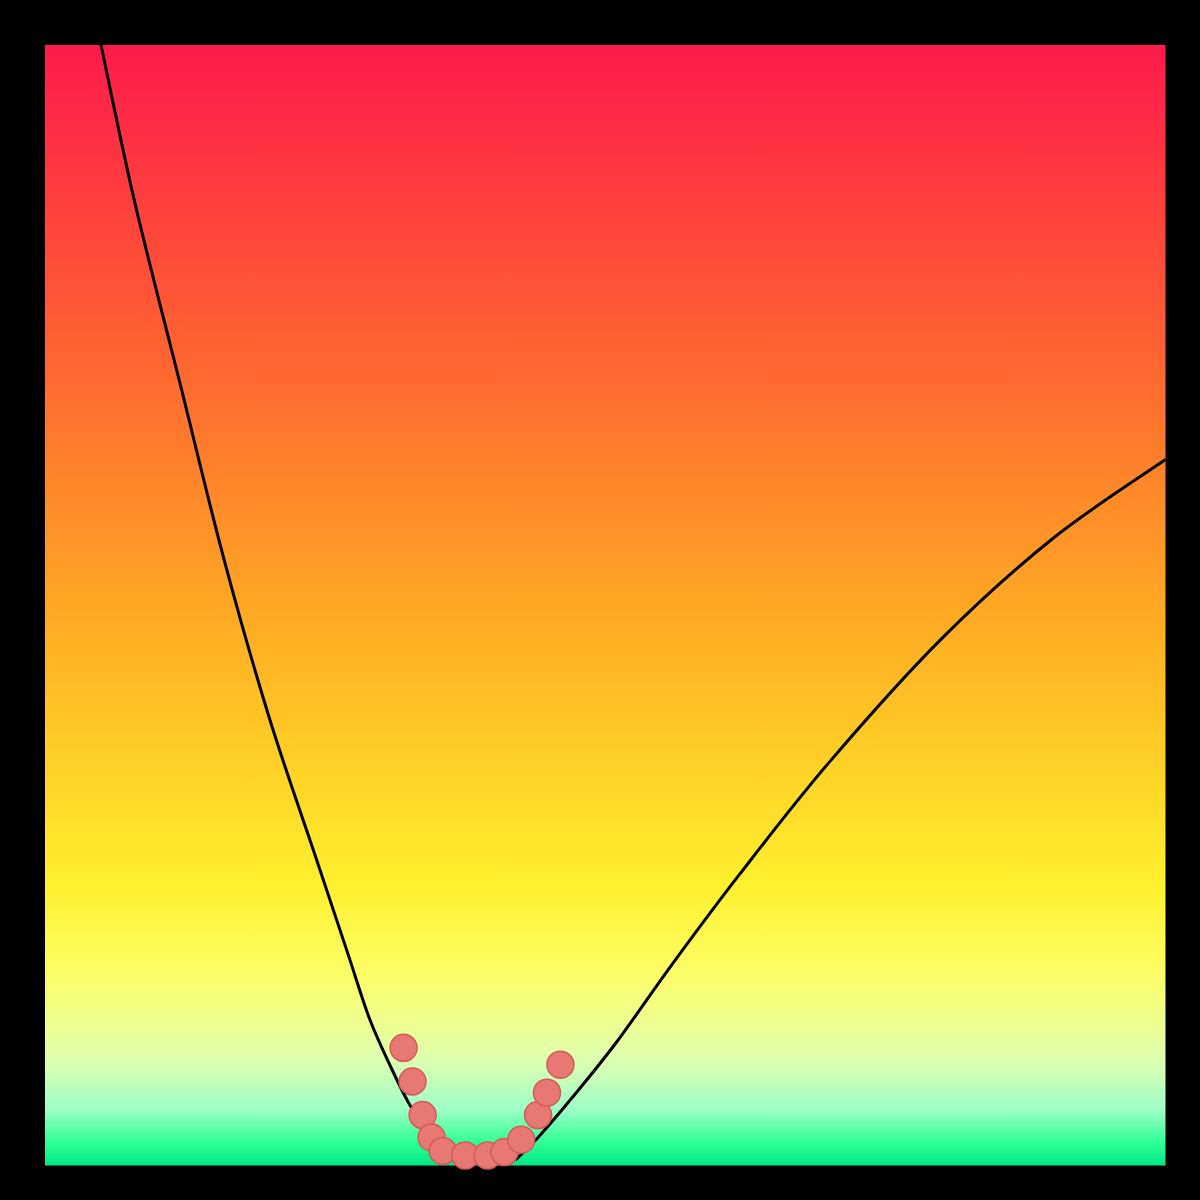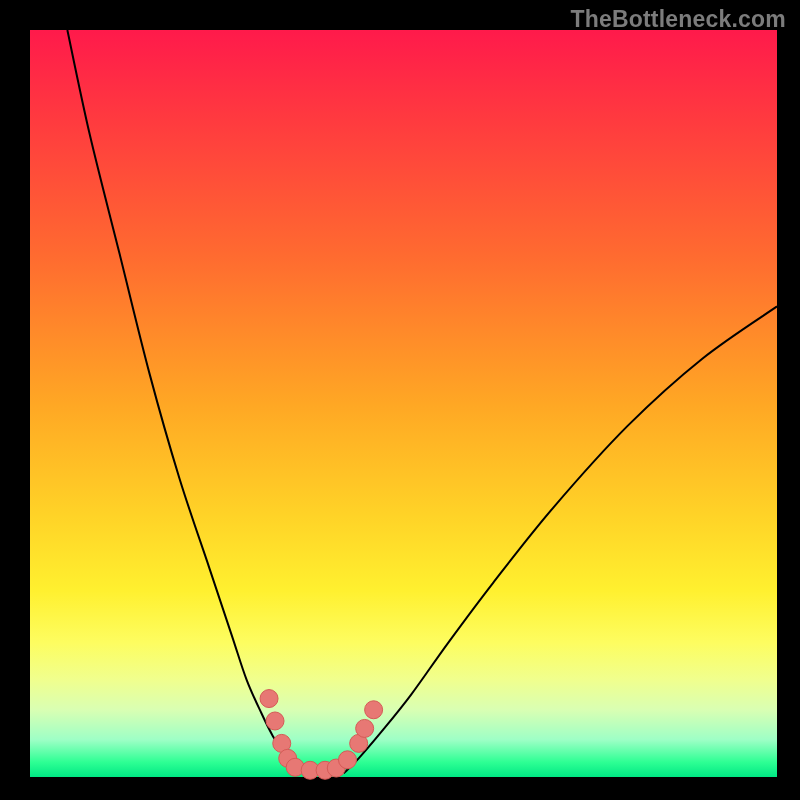--- a/index.html
+++ b/index.html
@@ -45,21 +45,20 @@
     position: absolute;
     left: 0;
     top: 0;
   }
 </style>
 </head>
 <body>
 
 <div class="frame">
   <div class="plot-area" style="left: 30px; top: 30px; width: 747px; height: 747px;"></div>
-  <div class="watermark" style="right: 14px; top: 6px; font-size: 23px;">TheBottleneck.com</div>
   <svg class="curves" width="800" height="800">
     <path fill="none" stroke-width="2" d="M 67.35 30 C 71.085 47.43000000000001, 81.04499999999999 97.23000000000002, 89.75999999999999 134.58 C 98.475 171.93, 109.68 214.26000000000005, 119.64 254.10000000000002 C 129.6 293.94, 139.55999999999997 336.27, 149.51999999999998 373.61999999999995 C 159.48 410.9699999999999, 169.44 445.83, 179.4 478.2 C 189.36 510.57, 200.565 541.695, 209.28 567.84 C 217.995 593.985, 225.46500000000003 616.3950000000001, 231.69000000000003 635.07 C 237.91500000000002 653.745, 241.65 666.8175, 246.63 679.89 C 251.60999999999999 692.9625, 257.2125 704.1675, 261.57 713.505 C 265.9275 722.8425, 269.03999999999996 729.3164999999999, 272.775 735.915 C 276.51 742.5135, 280.245 748.116, 283.98 753.096 C 287.71500000000003 758.076, 291.45 762.4335, 295.185 765.795 C 298.92 769.1564999999999, 304.5225 772.02, 306.39 773.265" stroke="#000000"></path>
     <path fill="none" stroke-width="2" d="M 343.74 773.265 C 346.23 770.775, 352.45500000000004 765.1724999999999, 358.68 758.3249999999999 C 364.905 751.4775, 372.375 742.7624999999999, 381.09 732.18 C 389.80499999999995 721.5975, 399.765 709.77, 410.97 694.83 C 422.17500000000007 679.8900000000001, 434.62500000000006 661.2150000000001, 448.32000000000005 642.5400000000001 C 462.01500000000004 623.865, 475.71 605.1899999999999, 493.14 582.78 C 510.57 560.37, 530.49 534.225, 552.9 508.08 C 575.31 481.935, 602.7 450.81000000000006, 627.6 425.91 C 652.5 401.01, 677.4000000000001 378.59999999999997, 702.3000000000001 358.67999999999995 C 727.2 338.75999999999993, 764.55 315.10499999999996, 777 306.39" stroke="#000000"></path>
     <g>
         <circle cx="269.03999999999996" cy="698.565" r="9" fill="#e77874" stroke="#d55a56" stroke-width="1"></circle>
         <circle cx="275.01599999999996" cy="720.975" r="9" fill="#e77874" stroke="#d55a56" stroke-width="1"></circle>
         <circle cx="281.73900000000003" cy="743.385" r="9" fill="#e77874" stroke="#d55a56" stroke-width="1"></circle>
         <circle cx="287.715" cy="758.3249999999999" r="9" fill="#e77874" stroke="#d55a56" stroke-width="1"></circle>
         <circle cx="295.185" cy="767.289" r="9" fill="#e77874" stroke="#d55a56" stroke-width="1"></circle>
         <circle cx="310.125" cy="770.277" r="9" fill="#e77874" stroke="#d55a56" stroke-width="1"></circle>

